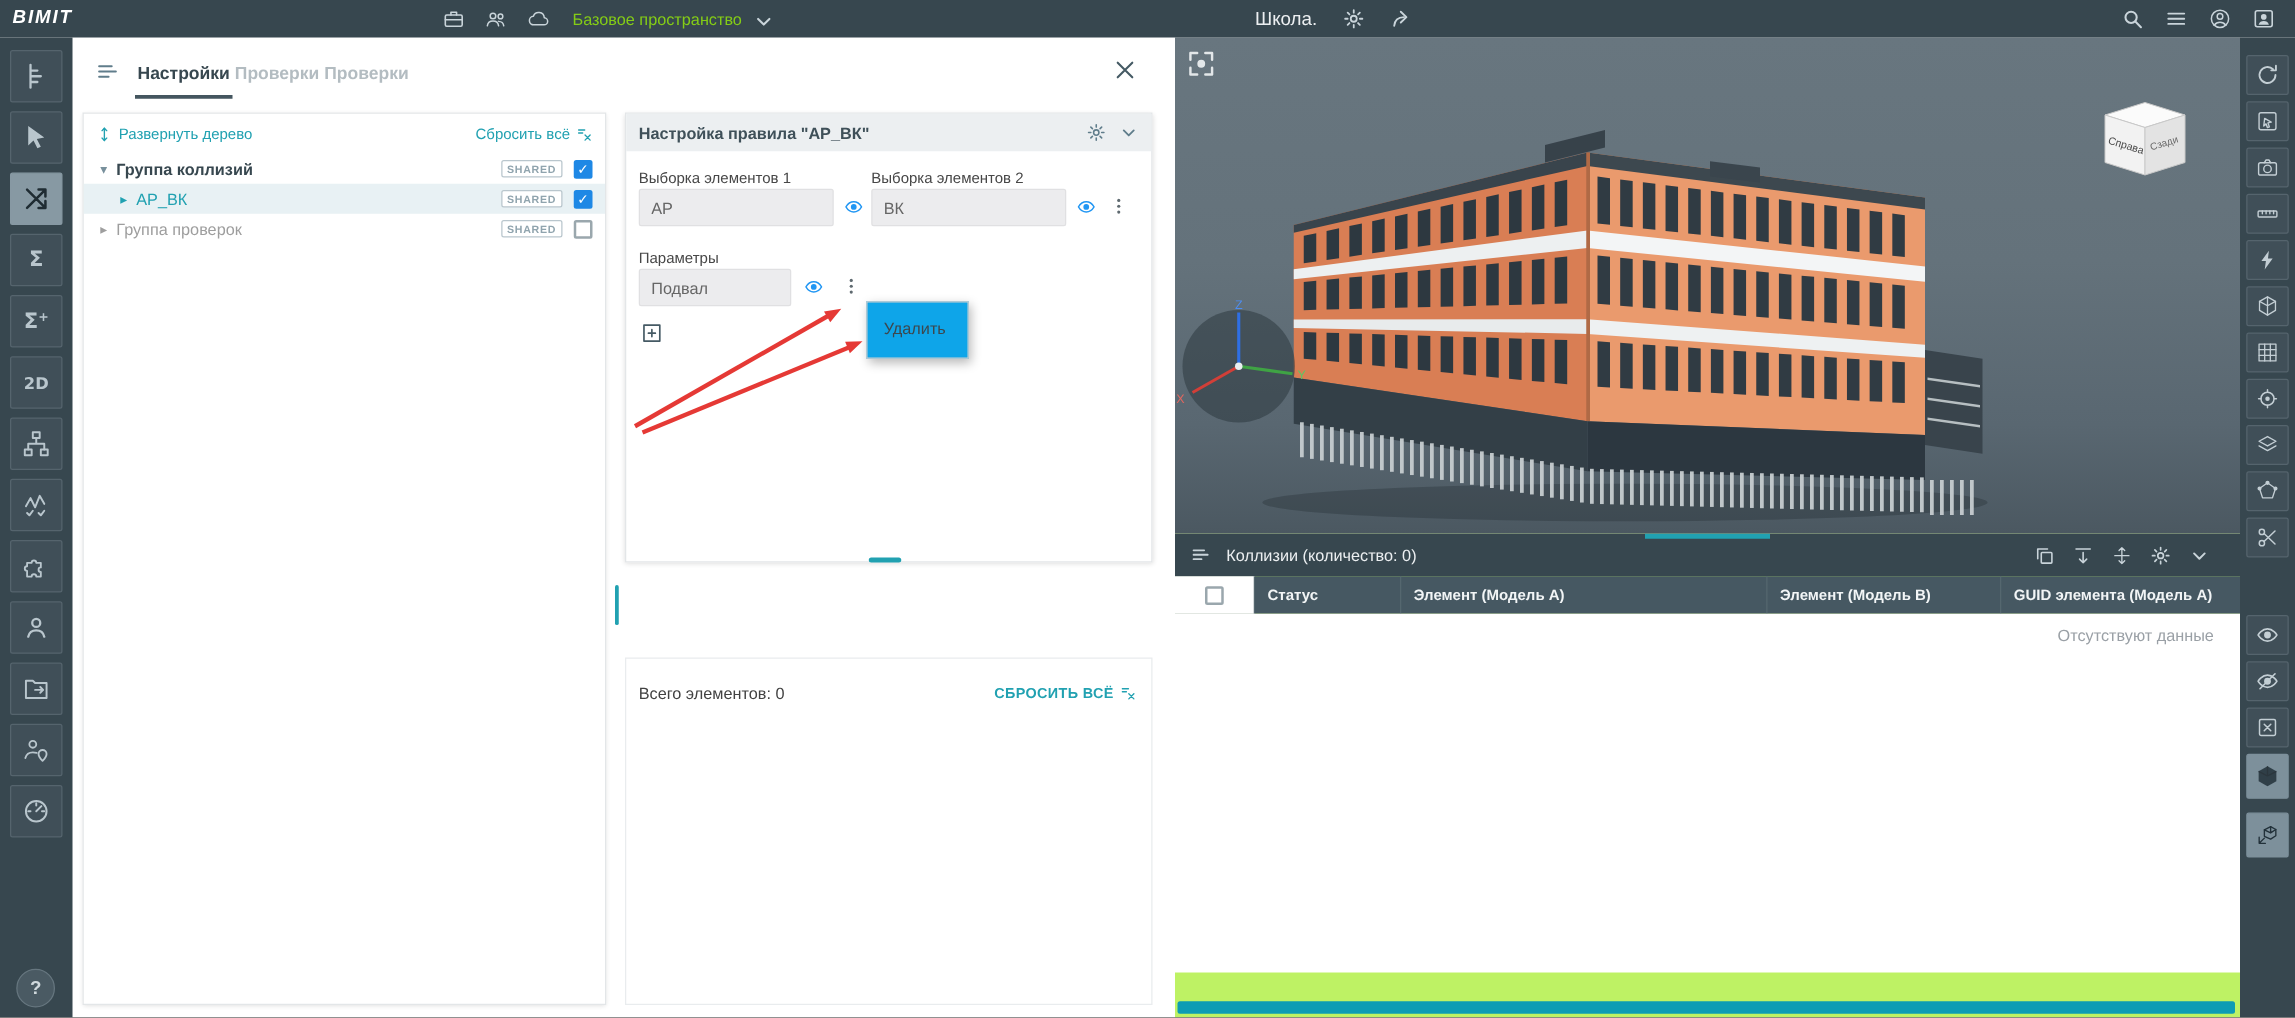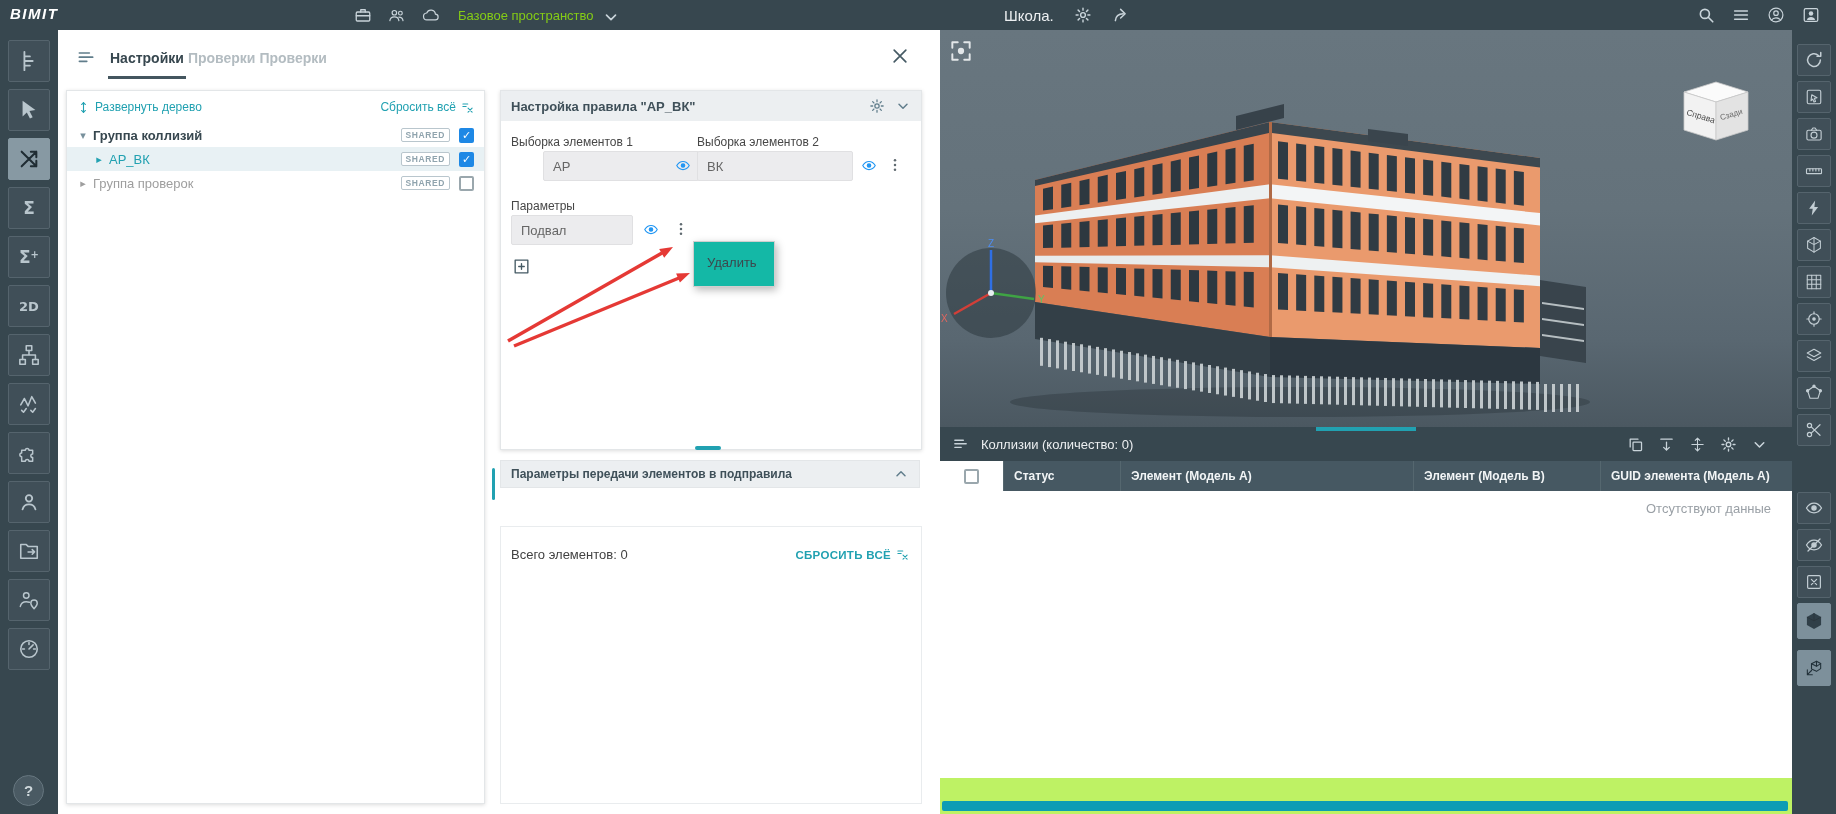--- a/index.html
+++ b/index.html
@@ -76,21 +76,21 @@
   .trow.muted .tlab,.trow.muted .tri{color:#9e9e9e}
 
   #rule-card{left:442px;top:60px;width:420px;height:358px}
   .flabel{position:absolute;font-size:12px;color:#474747}
   .inp{position:absolute;height:30px;box-sizing:border-box;background:#ececee;border:1px solid #e0e0e2;
        border-radius:2px;padding:0 9px;font-family:inherit;font-size:13px;color:#666}
   .eye{position:absolute;width:21px;height:16px;color:var(--eye);cursor:pointer}
   .eye svg{width:20px;height:15px}
   .dots{position:absolute;width:16px;height:24px;color:#5f6a70;cursor:pointer}
   .dots svg{width:16px;height:22px}
-  #ctx-menu{position:absolute;left:192px;top:150px;width:80px;height:44px;background:#14b8a6;
+  #ctx-menu{position:absolute;left:192px;top:150px;width:80px;height:44px;background:#0ea5e9;
             border:1px solid #cfcfcf;box-shadow:2px 3px 8px rgba(0,0,0,.28);z-index:6}
   .ctx-item{line-height:42px;padding-left:13px;font-size:13px;color:#3d474d;cursor:pointer}
   #add-exclusion{position:absolute;width:20px;height:20px;background:none;border:none;color:#455a64;
                  cursor:pointer;padding:0}
   #add-exclusion svg{width:19px;height:19px}
   .hhandle{position:absolute;width:26px;height:4px;background:var(--accent);border-radius:2px}
   .vhandle{position:absolute;width:3px;height:32px;background:var(--accent);border-radius:2px}
 
   .subhead{position:absolute;left:442px;width:420px;height:28px;background:#eceff1;display:flex;
            align-items:center;gap:10px;padding:0 10px;box-sizing:border-box;font-size:12px;
@@ -383,21 +383,21 @@
             </svg>
           </span>
         <span class="gic">
             <svg viewBox="0 0 24 24" fill="none" stroke="currentColor" stroke-width="2.2" stroke-linecap="round" stroke-linejoin="round">
               <path d="M6 9.5l6 6 6-6"></path>
             </svg>
           </span>
       </div>
       <label class="flabel" style="left:10px;top:44px">Выборка элементов 1</label>
       <label class="flabel" style="left:196px;top:44px">Выборка элементов 2</label>
-      <input class="inp" style="left: 10px; top: 60px; width: 156px; margin-left: 32px;" value="АР">
+      <input class="inp" style="left: 10px; top: 60px; width: 156px;" value="АР">
       <span class="eye" style="left:172px;top:67px">
           <svg viewBox="0 0 24 24" fill="none" stroke="currentColor" stroke-width="1.8" stroke-linecap="round" stroke-linejoin="round">
             <path d="M2 12s3.8-6.5 10-6.5S22 12 22 12s-3.8 6.5-10 6.5S2 12 2 12z"></path>
             <circle cx="12" cy="12" r="2.8" fill="currentColor"></circle>
           </svg>
         </span>
       <input class="inp" style="left: 196px; top: 60px; width: 156px;" value="ВК">
       <span class="eye" style="left:358px;top:67px">
           <svg viewBox="0 0 24 24" fill="none" stroke="currentColor" stroke-width="1.8" stroke-linecap="round" stroke-linejoin="round">
             <path d="M2 12s3.8-6.5 10-6.5S22 12 22 12s-3.8 6.5-10 6.5S2 12 2 12z"></path>
@@ -433,29 +433,20 @@
           <svg viewBox="0 0 24 24" fill="none" stroke="currentColor" stroke-width="1.7" stroke-linecap="round" stroke-linejoin="round">
             <rect x="4" y="4" width="16" height="16"></rect>
             <path d="M12 8.5v7M8.5 12h7"></path>
           </svg>
         </button>
       <div class="hhandle" style="left:194px;bottom:-1px"></div>
     </div>
 
     <div class="vhandle" style="left:434px;top:438px"></div>
 
-    <div class="subhead" style="top:430px">
-      <span>Параметры передачи элементов в подправила</span>
-      <span class="sp"></span>
-      <span class="gic">
-          <svg viewBox="0 0 24 24" fill="none" stroke="currentColor" stroke-width="2.2" stroke-linecap="round" stroke-linejoin="round">
-            <path d="M6 14.5l6-6 6 6"></path>
-          </svg>
-        </span>
-    </div>
     <div id="view-content">
       <div class="row">
         <span>Всего элементов: 0</span>
         <span class="sp"></span>
         <span class="link">
           <span>СБРОСИТЬ ВСЁ</span>
           <span class="lic">
               <svg viewBox="0 0 24 24" fill="none" stroke="currentColor" stroke-width="2" stroke-linecap="round" stroke-linejoin="round">
                 <path d="M3.5 5.5h9m-9 4.5h6"></path>
                 <path d="M13 13l7.5 7.5M20.5 13L13 20.5"></path>

